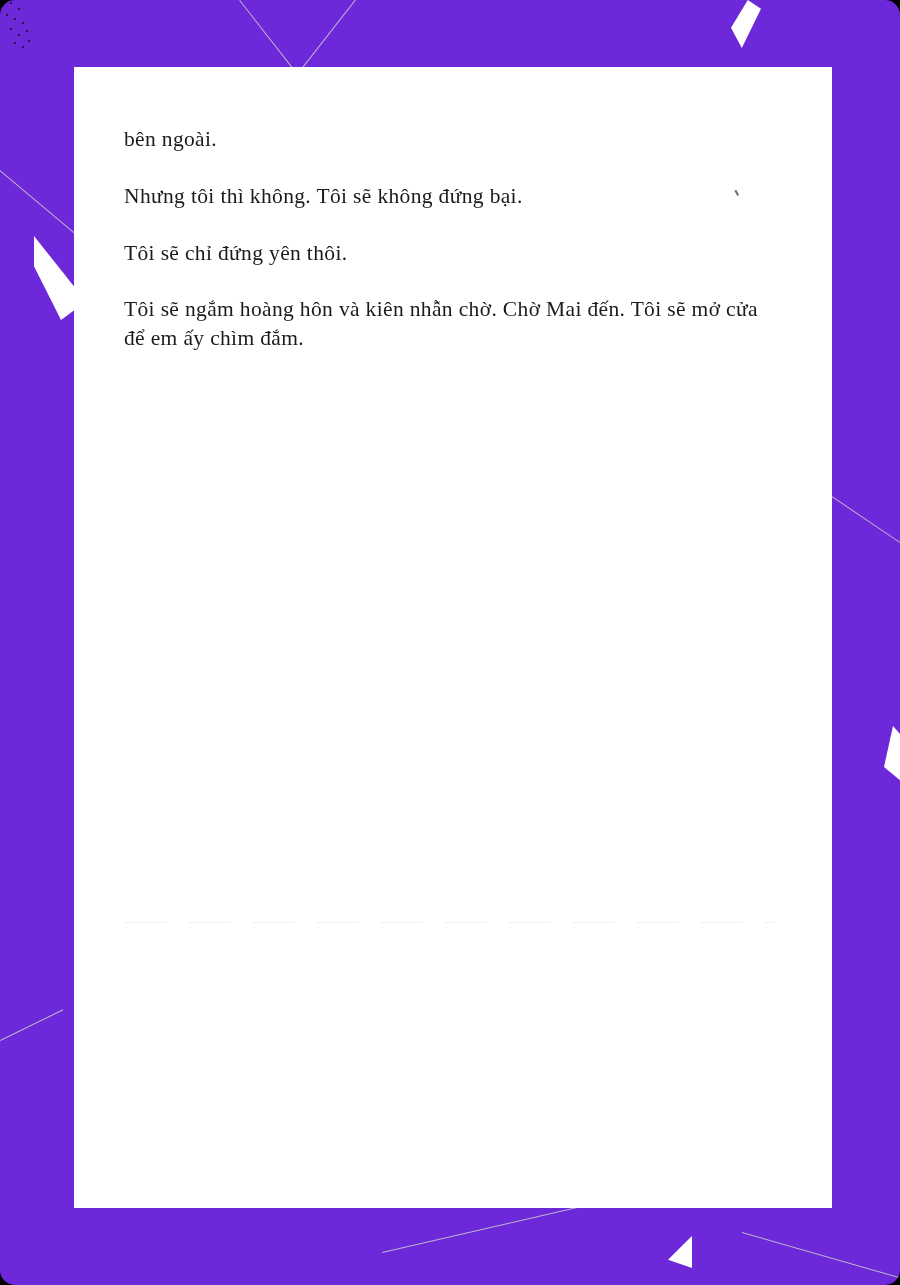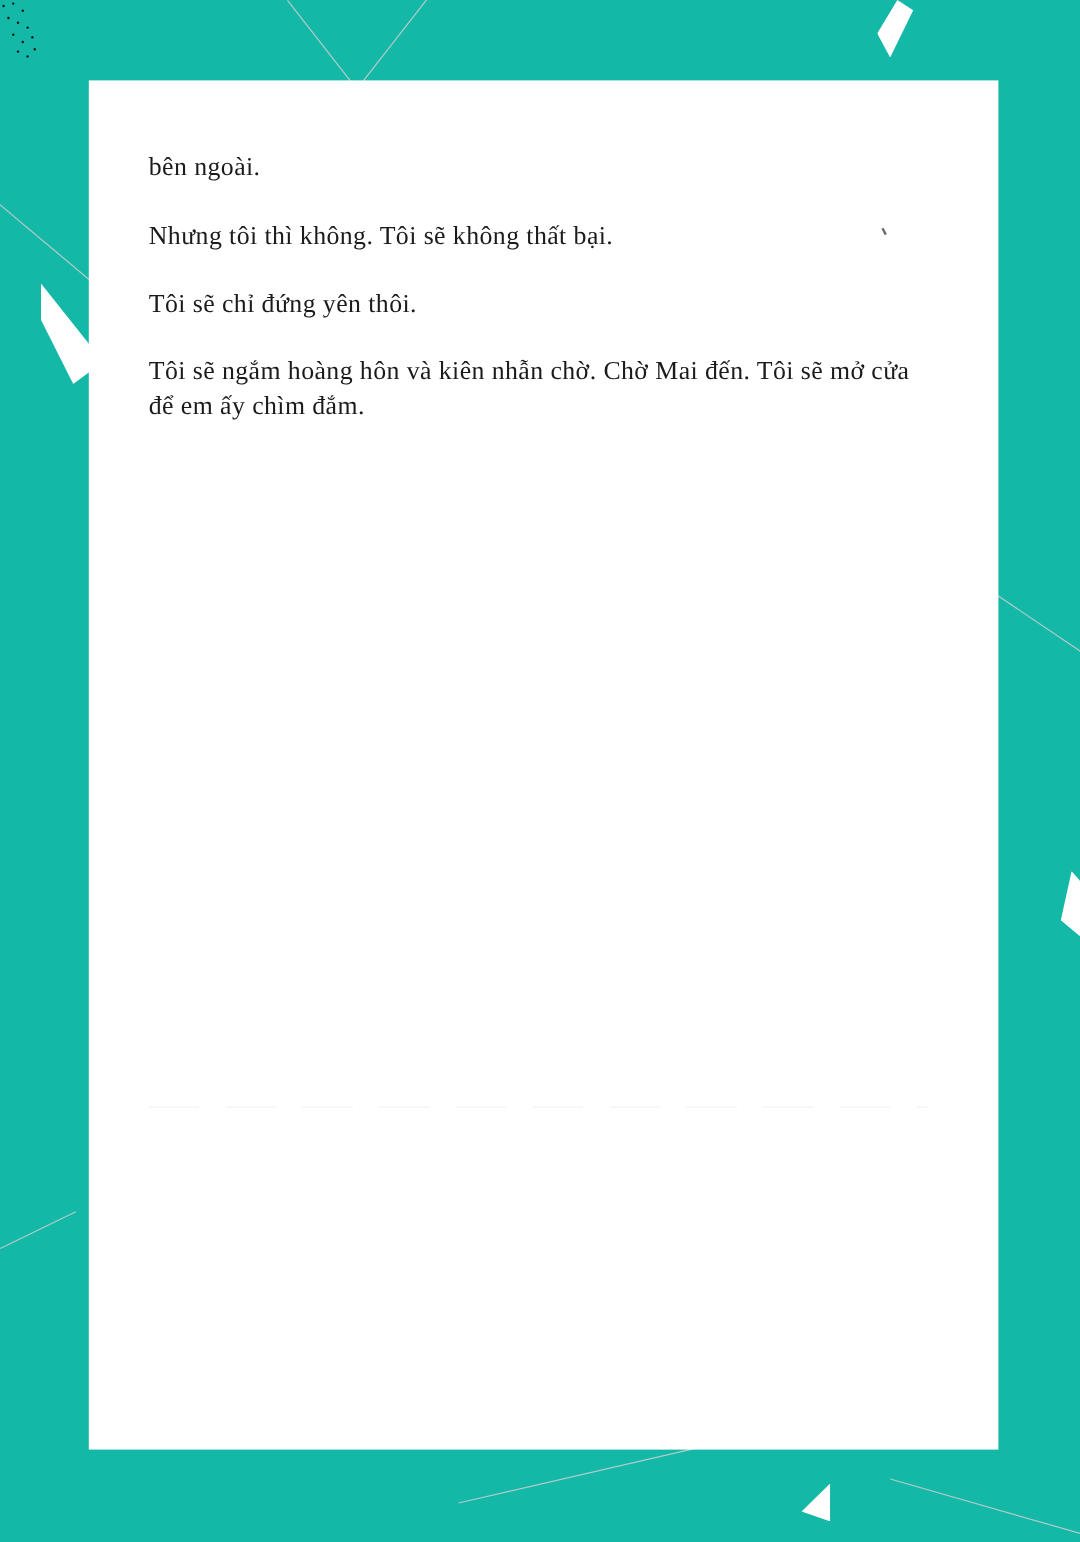--- a/index.html
+++ b/index.html
@@ -4,23 +4,24 @@
 <style>
   html, body {
     margin: 0;
     padding: 0;
     background: #000000;
   }
   .stage {
     position: relative;
     width: 900px;
     height: 1285px;
-    background: #14b8a6;
+    background: #6d28d9;
     overflow: hidden;
     font-family: "Liberation Serif", serif;
+    border-radius: 15px;
   }
 
   
   .bg-layer {
     position: absolute;
     inset: 0;
     overflow: hidden;
   }
   .line {
     position: absolute;
@@ -150,21 +151,21 @@
       <span style="left:22px; top:46px;"></span>
       <span style="left:28px; top:40px;"></span>
     </div>
     <div class="shard shard-right"></div>
     <div class="shard shard-bottom"></div>
   </div>
 
   <div class="page">
     <div class="page-body">
       <p class="para">bên ngoài.</p>
-      <p class="para">Nhưng tôi thì không. Tôi sẽ không thất bại.</p>
+      <p class="para">Nhưng tôi thì không. Tôi sẽ không đứng bại.</p>
       <p class="para">Tôi sẽ chỉ đứng yên thôi.</p>
       <p class="para">Tôi sẽ ngắm hoàng hôn và kiên nhẫn chờ. Chờ Mai đến. Tôi sẽ mở cửa để em ấy chìm đắm.</p>
     </div>
     <div class="tick"></div>
     <div class="seam"></div>
   </div>
 
 </div>
 
 </body></html>

